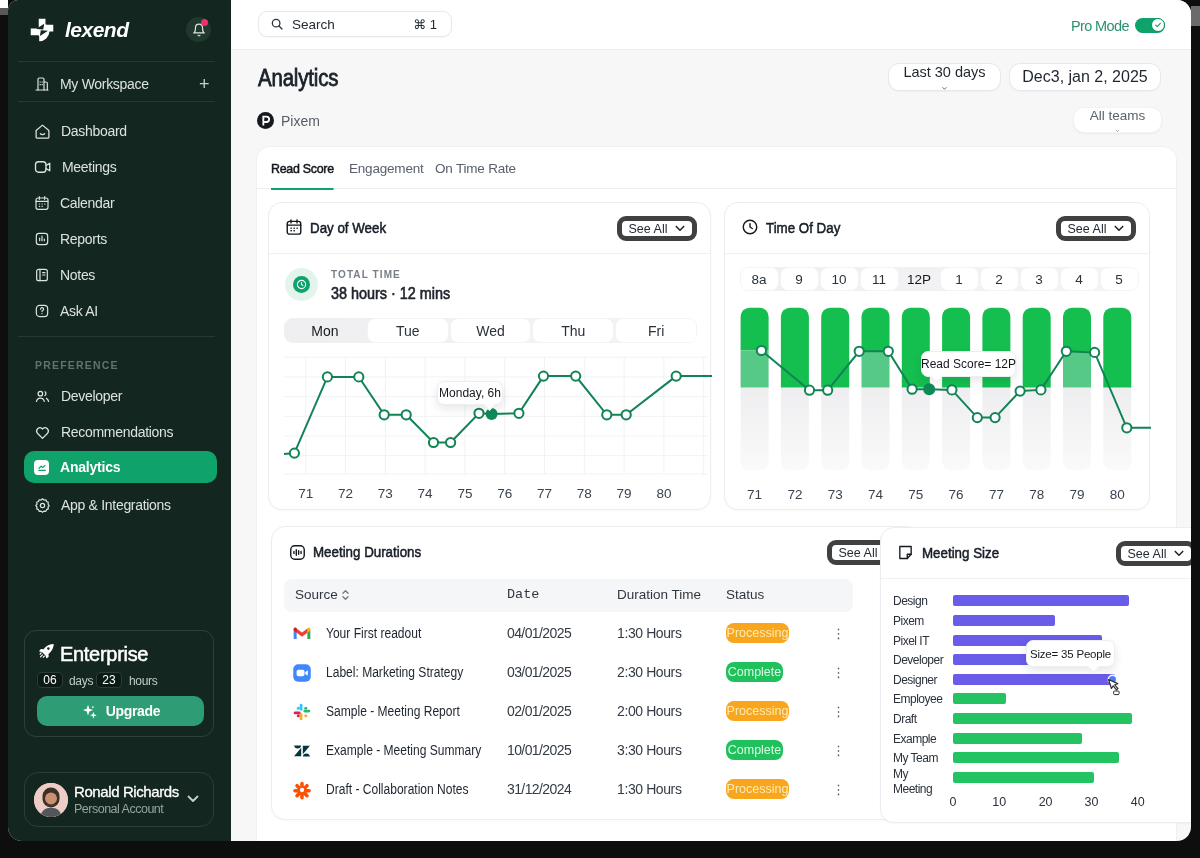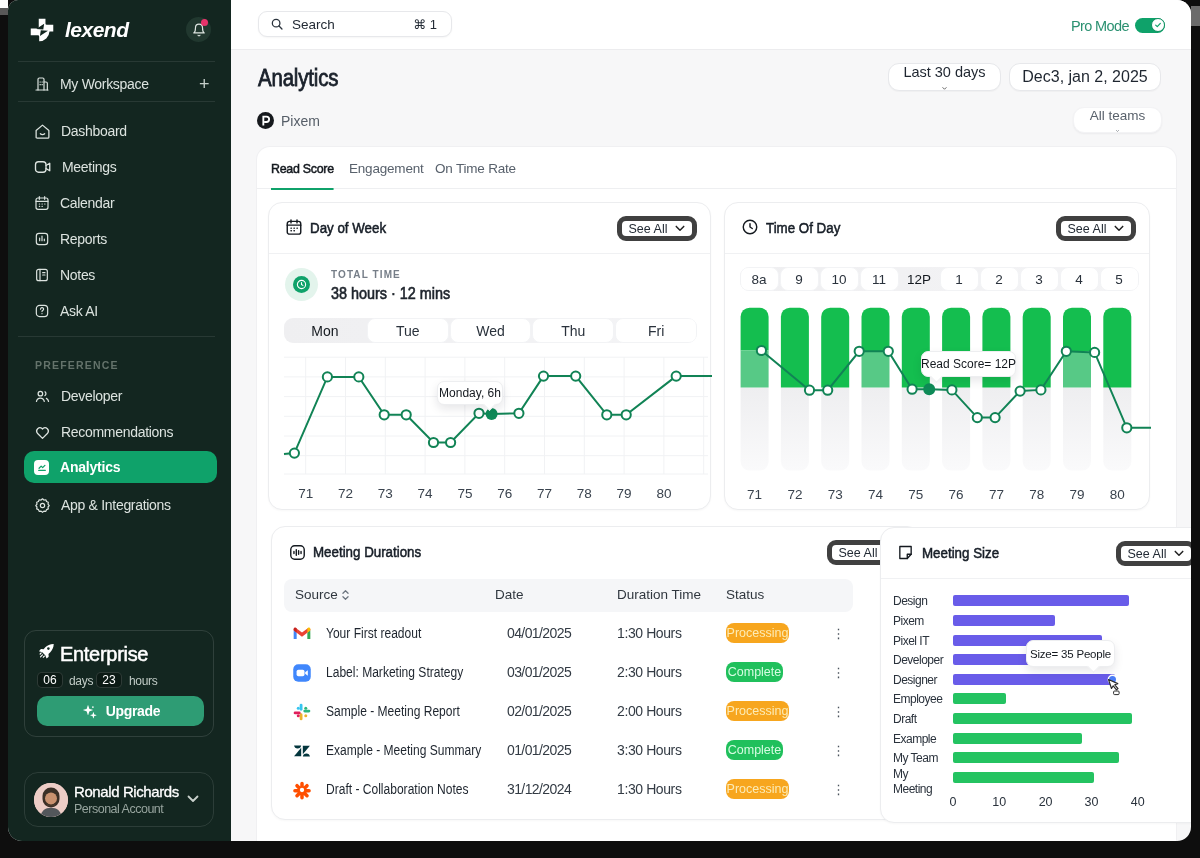--- a/index.html
+++ b/index.html
@@ -506,21 +506,21 @@
             <span>See All</span>
             <svg width="10" height="7" viewBox="0 0 12 8" fill="none" stroke="#222" stroke-width="1.8" stroke-linecap="round" stroke-linejoin="round">
               <path d="m1.5 1.5 4.5 4.5 4.5-4.5"></path>
             </svg>
           </div>
         <div class="thead">
           <span style="left:11px;">Source</span>
           <svg style="position:absolute; left:57px; top:10px;" width="9" height="12" viewBox="0 0 10 14" fill="none" stroke="#6A737E" stroke-width="1.4" stroke-linecap="round" stroke-linejoin="round">
               <path d="m2 5 3-3 3 3M2 9l3 3 3-3"></path>
             </svg>
-          <span style="left:211px;">Date</span>
+          <span style="left:223px;font-family:Liberation Mono, monospace;">Date</span>
           <span style="left:333px;">Duration Time</span>
           <span style="left:442px;">Status</span>
         </div>
         <div class="trow" style="top:87px;">
           <svg class="ticon" viewBox="0 0 24 24" width="20" height="20">
               <path d="M2 6.5V18h3.6V10l6.4 5 6.4-5v8H22V6.5L12 14Z" fill="none"></path>
               <path d="M2 18h3.6v-7.6L2 7.6Z" fill="#4285F4"></path>
               <path d="M18.4 18H22V7.6l-3.6 2.8Z" fill="#34A853"></path>
               <path d="M2 7.6 5.6 10.4 12 15.2l6.4-4.8L22 7.6 22 6 19 5 12 10.3 5 5 2 6Z" fill="#EA4335"></path>
               <path d="M2 6c0-1.4 1.6-2.2 2.7-1.4L5.6 5.2v5.2L2 7.6Z" fill="#C5221F"></path>
@@ -564,21 +564,21 @@
           <span class="kebab">⋮</span>
         </div>
         <div class="trow" style="top:204px;">
           <svg class="ticon" viewBox="0 0 24 24" width="20" height="20" fill="#03363D">
               <path d="M11 8.2v10H2.5Z"></path>
               <path d="M11 5.5A4.3 4.3 0 0 1 2.5 5.5Z"></path>
               <path d="M13 15.8v-10h8.5Z"></path>
               <path d="M13 18.5a4.3 4.3 0 0 1 8.5 0Z"></path>
             </svg>
           <span class="tname">Example - Meeting Summary</span>
-          <span class="tdate">01/01/2025</span>
+          <span class="tdate">10/01/2025</span>
           <span class="tdur">3:30 Hours</span>
           <span class="pill green">Complete</span>
           <span class="kebab">⋮</span>
         </div>
         <div class="trow" style="top:243px;">
           <svg class="ticon" viewBox="0 0 24 24" width="20" height="20" fill="#FF4F00">
               <path d="M12 2.2a2.1 2.1 0 0 1 2.1 2.1v3.4l2.4-2.4a2.1 2.1 0 1 1 3 3l-2.4 2.4h3.4a2.1 2.1 0 1 1 0 4.2h-3.4l2.4 2.4a2.1 2.1 0 1 1-3 3l-2.4-2.4v3.4a2.1 2.1 0 1 1-4.2 0v-3.4l-2.4 2.4a2.1 2.1 0 1 1-3-3l2.4-2.4H3.5a2.1 2.1 0 1 1 0-4.2h3.4L4.5 8.3a2.1 2.1 0 1 1 3-3l2.4 2.4V4.3A2.1 2.1 0 0 1 12 2.2Z"></path>
               <circle cx="12" cy="12" r="2.6" fill="#fff"></circle>
             </svg>
           <span class="tname">Draft - Collaboration Notes</span>

